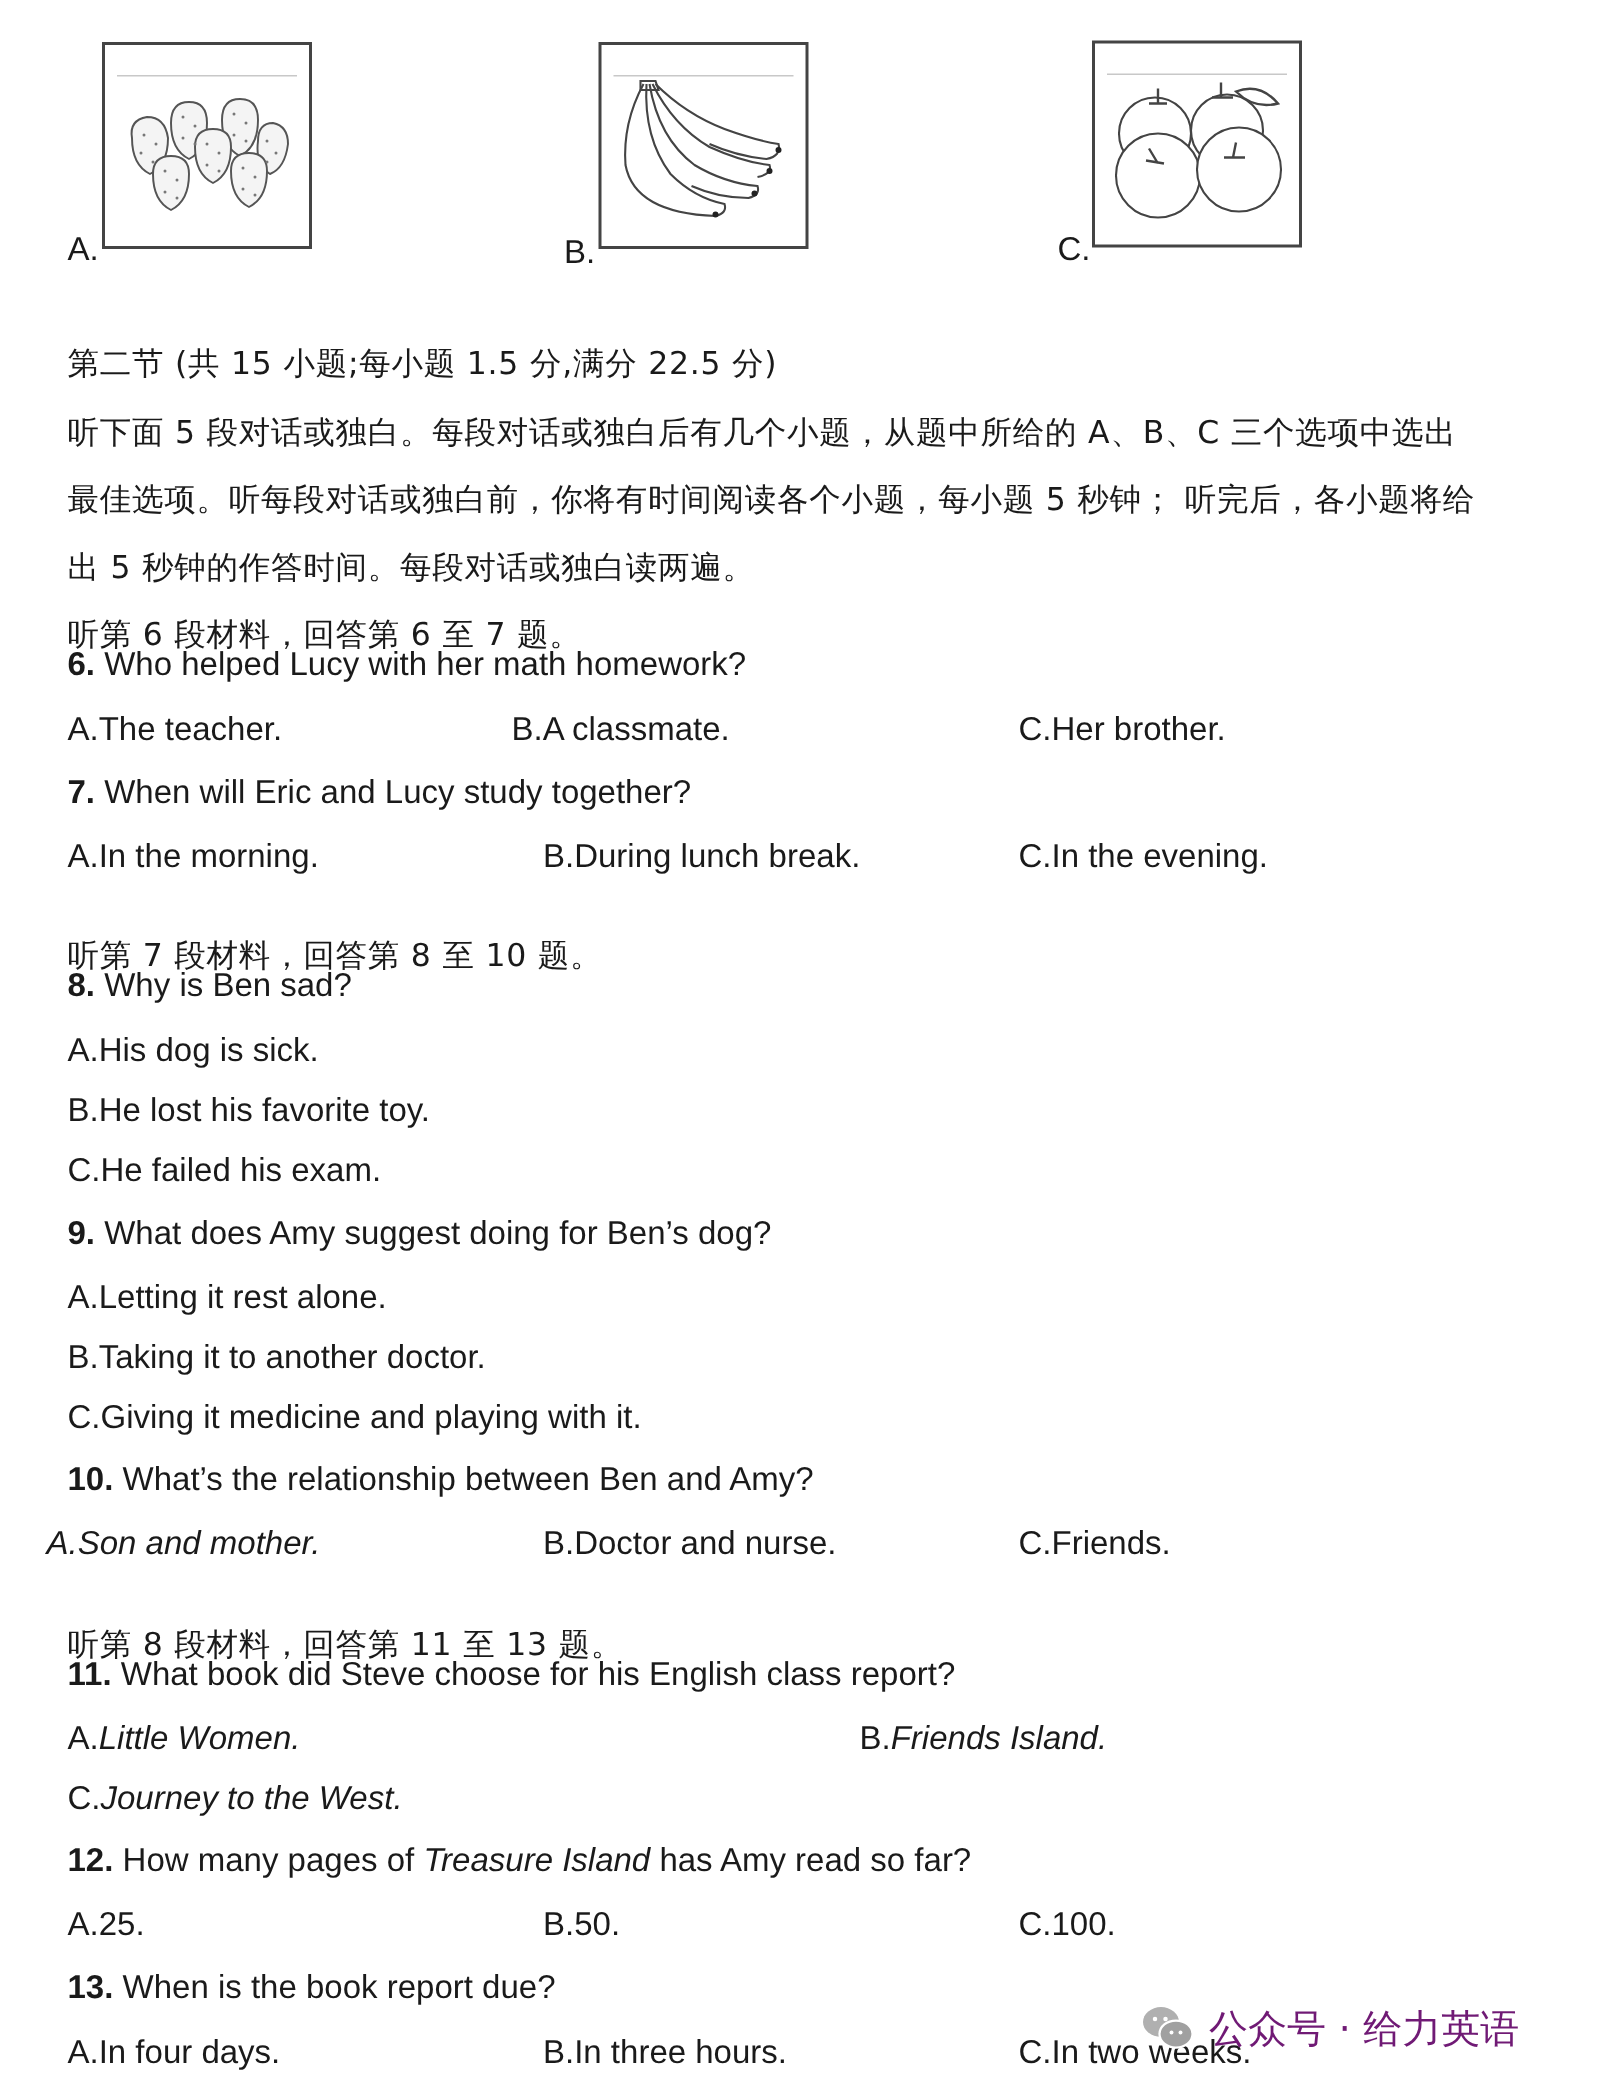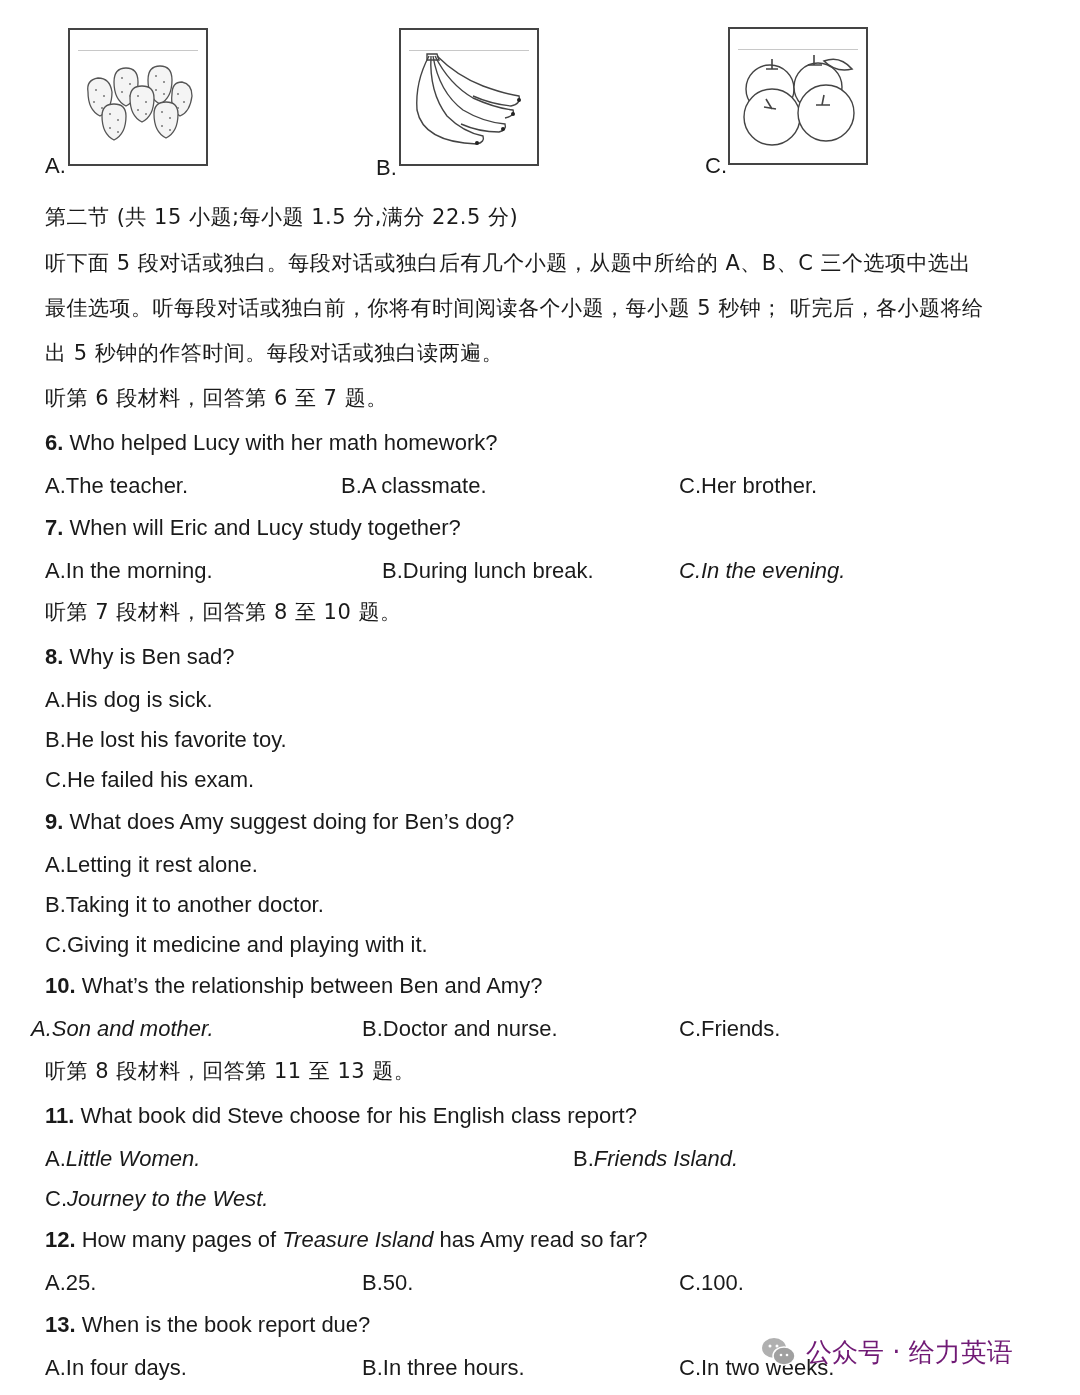--- a/index.html
+++ b/index.html
@@ -3,21 +3,21 @@
 <meta charset="utf-8">
 <style>
   html, body { margin: 0; padding: 0; background: #ffffff; }
   body {
     width: 1080px; height: 1395px; position: relative; overflow: hidden;
     font-family: "Liberation Sans", "DejaVu Sans", sans-serif;
     color: #1a1a1a;
   }
   .abs { position: absolute; white-space: nowrap; }
   .txt { font-size: 22px; line-height: 28px; }
-  .cn { font-family: "DejaVu Sans", "Liberation Sans", sans-serif; font-size: 21px; letter-spacing: 0.5px; }
+  .cn { font-family: "DejaVu Sans", "Liberation Sans", sans-serif; font-size: 21px; letter-spacing: 0.5px; margin-top: 25px; }
   .qnum { font-weight: bold; }
   i { font-style: italic; margin-top: 21px; }
 
   .pic {
     position: absolute; width: 140px; height: 138px;
     border: 2px solid #444; box-sizing: border-box; background: #fff;
   }
   .pic .topline { position: absolute; left: 8px; right: 8px; top: 20px; height: 1px; background: #c8c8c8; }
   .pic svg { position: absolute; left: 6px; top: 22px; }
 
@@ -127,22 +127,22 @@
   <span class="qnum">6.</span><span> Who helped Lucy with her math homework?</span>
 </div>
 <div class="abs txt" style="left:45px;top:472px;">A.The teacher.</div>
 <div class="abs txt" style="left:341px;top:472px;">B.A classmate.</div>
 <div class="abs txt" style="left:679px;top:472px;">C.Her brother.</div>
 
 <div class="abs txt" style="left:45px;top:514px;">
   <span class="qnum">7.</span><span> When will Eric and Lucy study together?</span>
 </div>
 <div class="abs txt" style="left:45px;top:557px;">A.In the morning.</div>
-<div class="abs txt" style="left:362px;top:557px;margin-left:20px;">B.During lunch break.</div>
-<div class="abs txt" style="left:679px;top:557px;font-style:italic;">C.In the evening.</div>
+<div class="abs txt" style="left:362px;top:557px;">B.During lunch break.</div>
+<div class="abs txt" style="left:679px;top:557px;">C.In the evening.</div>
 
 <div class="abs cn" style="left:45px;top:598px;">听第 7 段材料，回答第 8 至 10 题。</div>
 
 <div class="abs txt" style="left:45px;top:643px;">
   <span class="qnum">8.</span><span> Why is Ben sad?</span>
 </div>
 <div class="abs txt" style="left:45px;top:686px;">A.His dog is sick.</div>
 <div class="abs txt" style="left:45px;top:726px;">B.He lost his favorite toy.</div>
 <div class="abs txt" style="left:45px;top:766px;">C.He failed his exam.</div>
 

